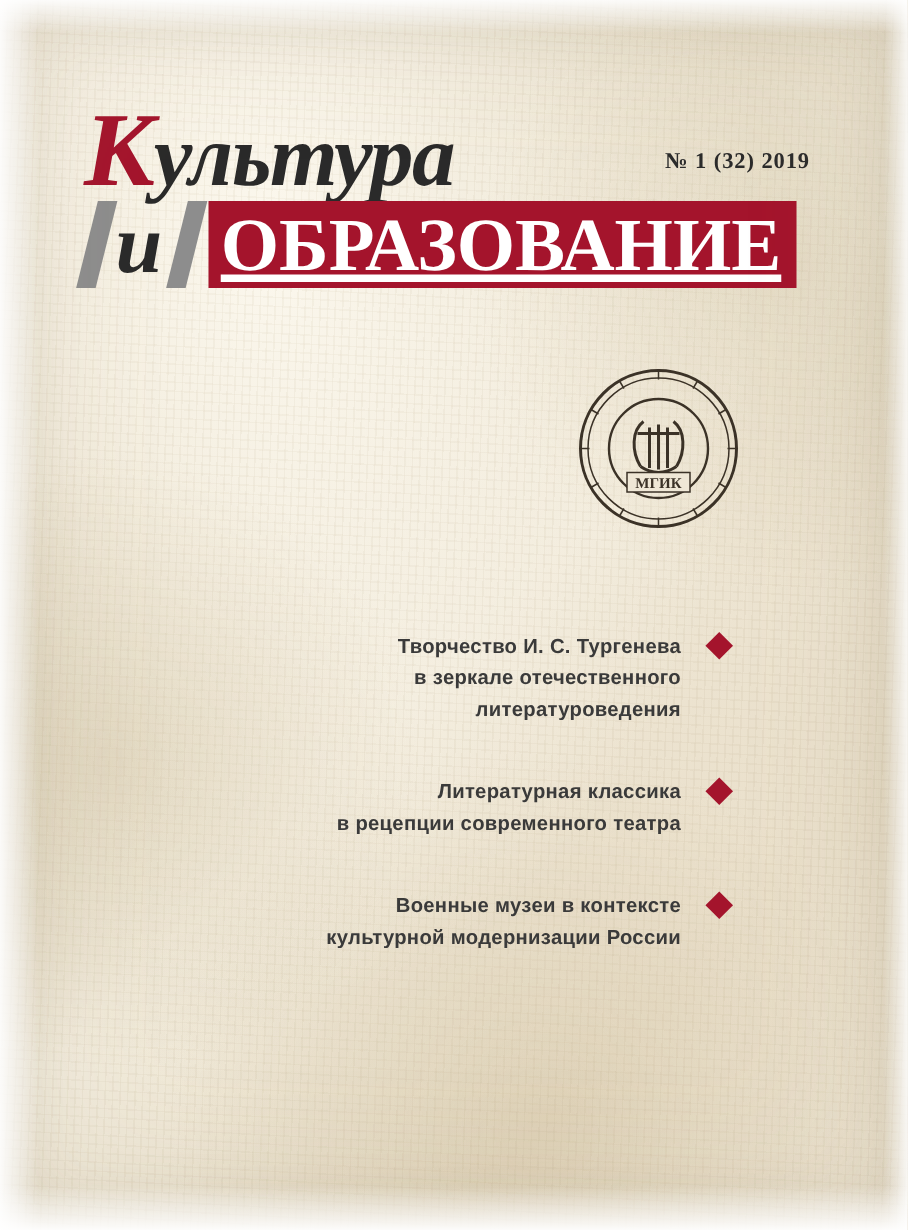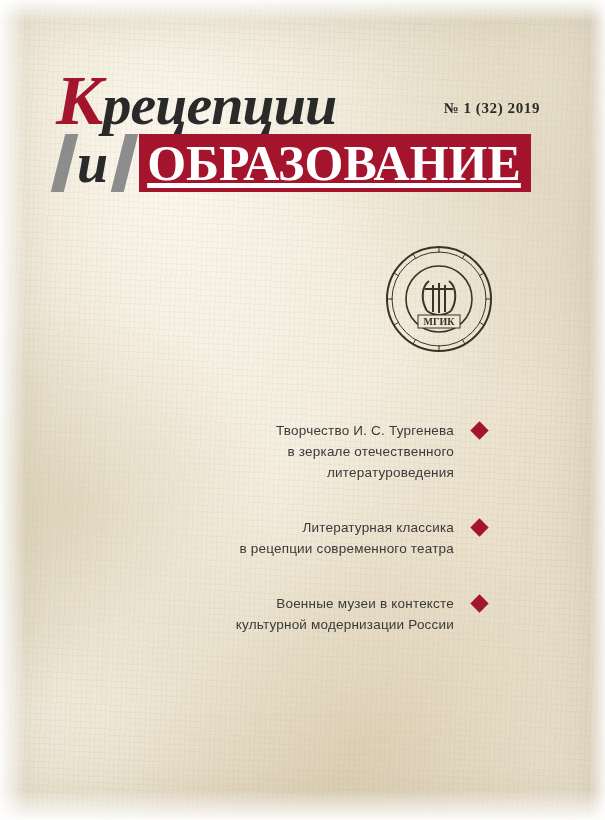--- a/index.html
+++ b/index.html
@@ -186,20 +186,21 @@
   }
   .toc-item:last-child { margin-bottom: 0; }
   .toc-text {
     font-family: "Liberation Sans", sans-serif;
     font-size: 13.5px;
     line-height: 21px;
     color: #3a3a3a;
     letter-spacing: .2px;
     white-space: pre-line;
     display: block;
+    font-weight: bold;
   }
   .diamond {
     position: absolute;
     right: 4px;
     top: 4px;
     width: 13px;
     height: 13px;
     background: #a4142c;
     transform: rotate(45deg);
   }
@@ -212,21 +213,21 @@
 
 <div class="cover">
 
   <div class="texture"></div>
 
   <div class="masthead">
 
     <div class="issue-line blur">№ 1 (32) 2019</div>
 
     <div class="title-line1">
-      <span class="kultura blur"><span class="cap">К</span><span>рецепции</span></span>
+      <span class="kultura blur"><span class="cap">К</span><span>ультура</span></span>
     </div>
 
     <div class="title-line2">
       <span class="slash"></span>
       <span class="i-letter blur">и</span>
       <span class="slash2"></span>
       <span class="obrazovanie blur">ОБРАЗОВАНИЕ</span>
     </div>
   </div>
 

